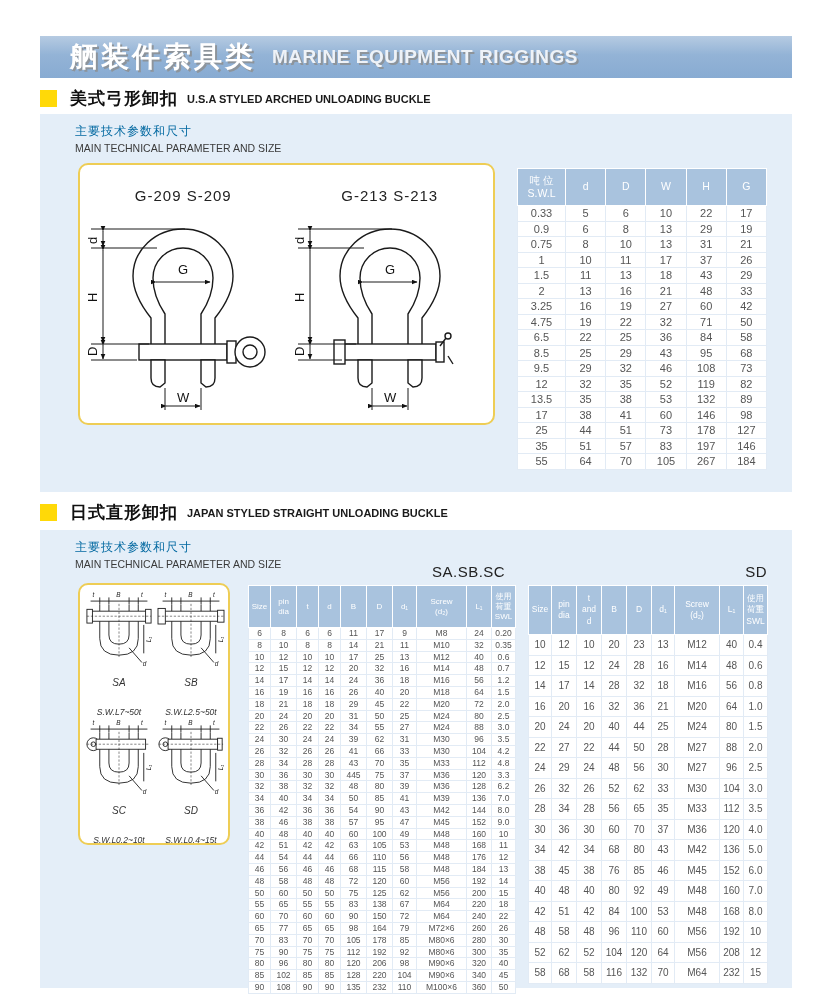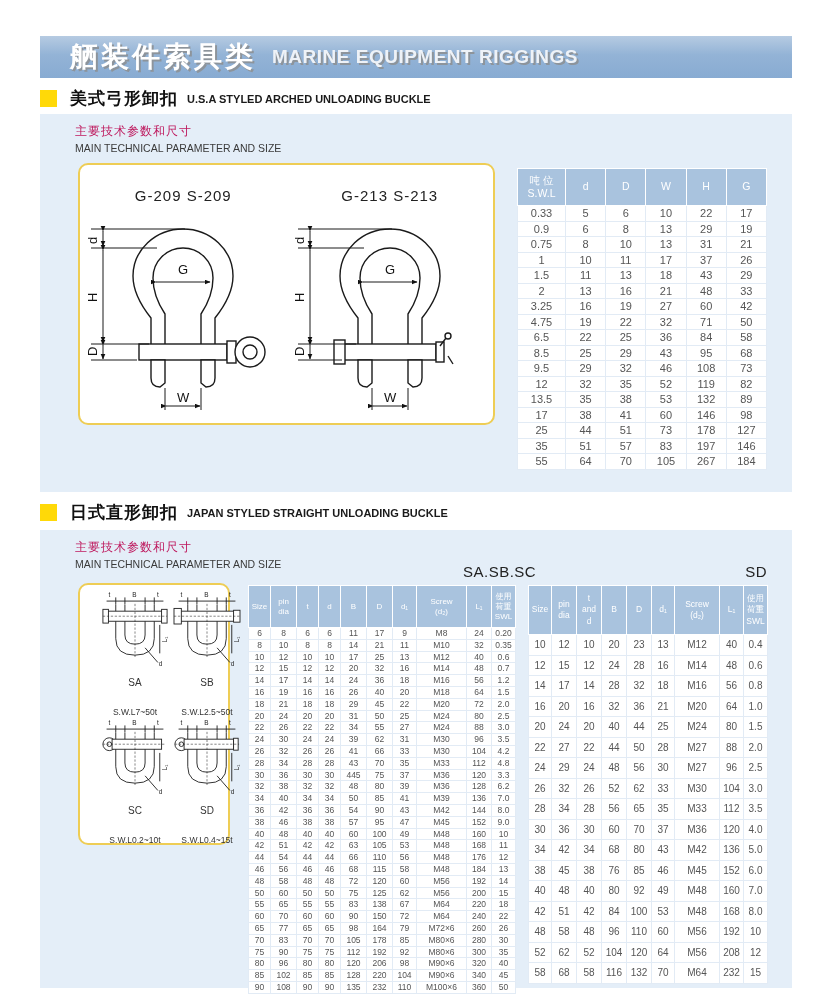--- a/index.html
+++ b/index.html
@@ -18,30 +18,30 @@
 
   
   .sec-head { position:absolute; left:40px; display:flex; align-items:center; }
   .sec-head .bullet { width:17px; height:17px; background:#ffd908; }
   .sec-head .zh { margin-left:13px; font-size:17px; font-weight:bold; color:#101010; letter-spacing:1px; }
   .sec-head .en { margin-left:9px; font-size:11px; font-weight:bold; color:#1a1a1a; }
 
   
   .panel { position:absolute; left:40px; width:752px; background:#e4eef8; }
   .param { position:absolute; left:35px; top:9px; }
-  .param .zh { font-size:12px; color:#be185d; letter-spacing:1px; }
+  .param .zh { font-size:12px; color:#0369a1; letter-spacing:1px; }
   .param .en { font-size:10.5px; color:#3a3a3a; margin-top:2px; }
 
   
   .dbox { position:absolute; background:#fff; border:2px solid #eecd55; border-radius:10px; }
   .dbox1 { left:38px; top:49px; width:417px; height:262px; display:flex; justify-content:space-around; align-items:flex-start; padding-top:22px; }
   .fig { width:200px; text-align:center; }
   .fig .fig-title { font-size:15px; color:#222; letter-spacing:1px; margin-bottom:2px; }
-  .dbox2 { left:38px; top:53px; width:152px; height:262px; padding:6px 20px; display:grid;
-    grid-template-columns:1fr 1fr; grid-template-rows:1fr 1fr; column-gap:2px; row-gap:2px; }
+  .dbox2 { left:38px; top:53px; width:152px; height:262px; padding:6px 4px; display:grid;
+    grid-template-columns:1fr 1fr; grid-template-rows:1fr 1fr; column-gap:2px; row-gap:2px;font-style:italic; }
   .sfig { text-align:center; }
   .sfig .sname { font-size:10px; color:#333; margin-top:-2px; }
   .sfig .sswl { font-size:8.5px; color:#333; margin-top:19px; white-space:nowrap; }
 
   svg { display:block; margin:0 auto; }
   .ln { stroke:#1a1a1a; stroke-width:1.4; fill:none; }
   .fw { stroke:#1a1a1a; stroke-width:1.4; fill:#ffffff; }
   .dim { stroke:#1a1a1a; stroke-width:1; fill:none; }
   .dimtxt { font-size:13px; fill:#111; font-family:"Liberation Sans",sans-serif; }
   .stxt { font-size:7px; fill:#222; font-family:"Liberation Sans",sans-serif; }
@@ -55,21 +55,21 @@
        border:1px solid #fff; }
   td { background:#fff; color:#555; text-align:center; border:1px solid #e2ebf5; padding:0; }
 
   .t1-wrap { position:absolute; left:477px; top:54px; }
   .t1 { width:250px; }
   .t1 th { font-size:10.5px; height:37px; line-height:1.25; }
   .t1 td { font-size:11px; height:14.5px; line-height:14.5px; }
   .t1 th:first-child { width:48px; }
 
   .tbl-label { position:absolute; font-size:15px; color:#222; letter-spacing:.5px; }
-  .lbl-sabc { left:423px; top:33px; width:62px; text-align:right; }
+  .lbl-sabc { left:392px; top:33px; width:62px; text-align:right; }
   .lbl-sd   { left:687px; top:33px; width:40px; text-align:right; }
 
   .t2-wrap { position:absolute; left:208px; top:55px; }
   .t2 { width:267px; }
   .t2 th { font-size:8px; height:42px; line-height:1.25; }
   .t2 td { font-size:8.5px; height:10.8px; line-height:10.8px; }
   .t2 th:nth-child(1){width:22px} .t2 th:nth-child(2){width:26px} .t2 th:nth-child(3){width:22px}
   .t2 th:nth-child(4){width:22px} .t2 th:nth-child(5){width:26px} .t2 th:nth-child(6){width:26px}
   .t2 th:nth-child(7){width:24px} .t2 th:nth-child(8){width:50px} .t2 th:nth-child(9){width:25px}
   .t2 th:nth-child(10){width:24px}

